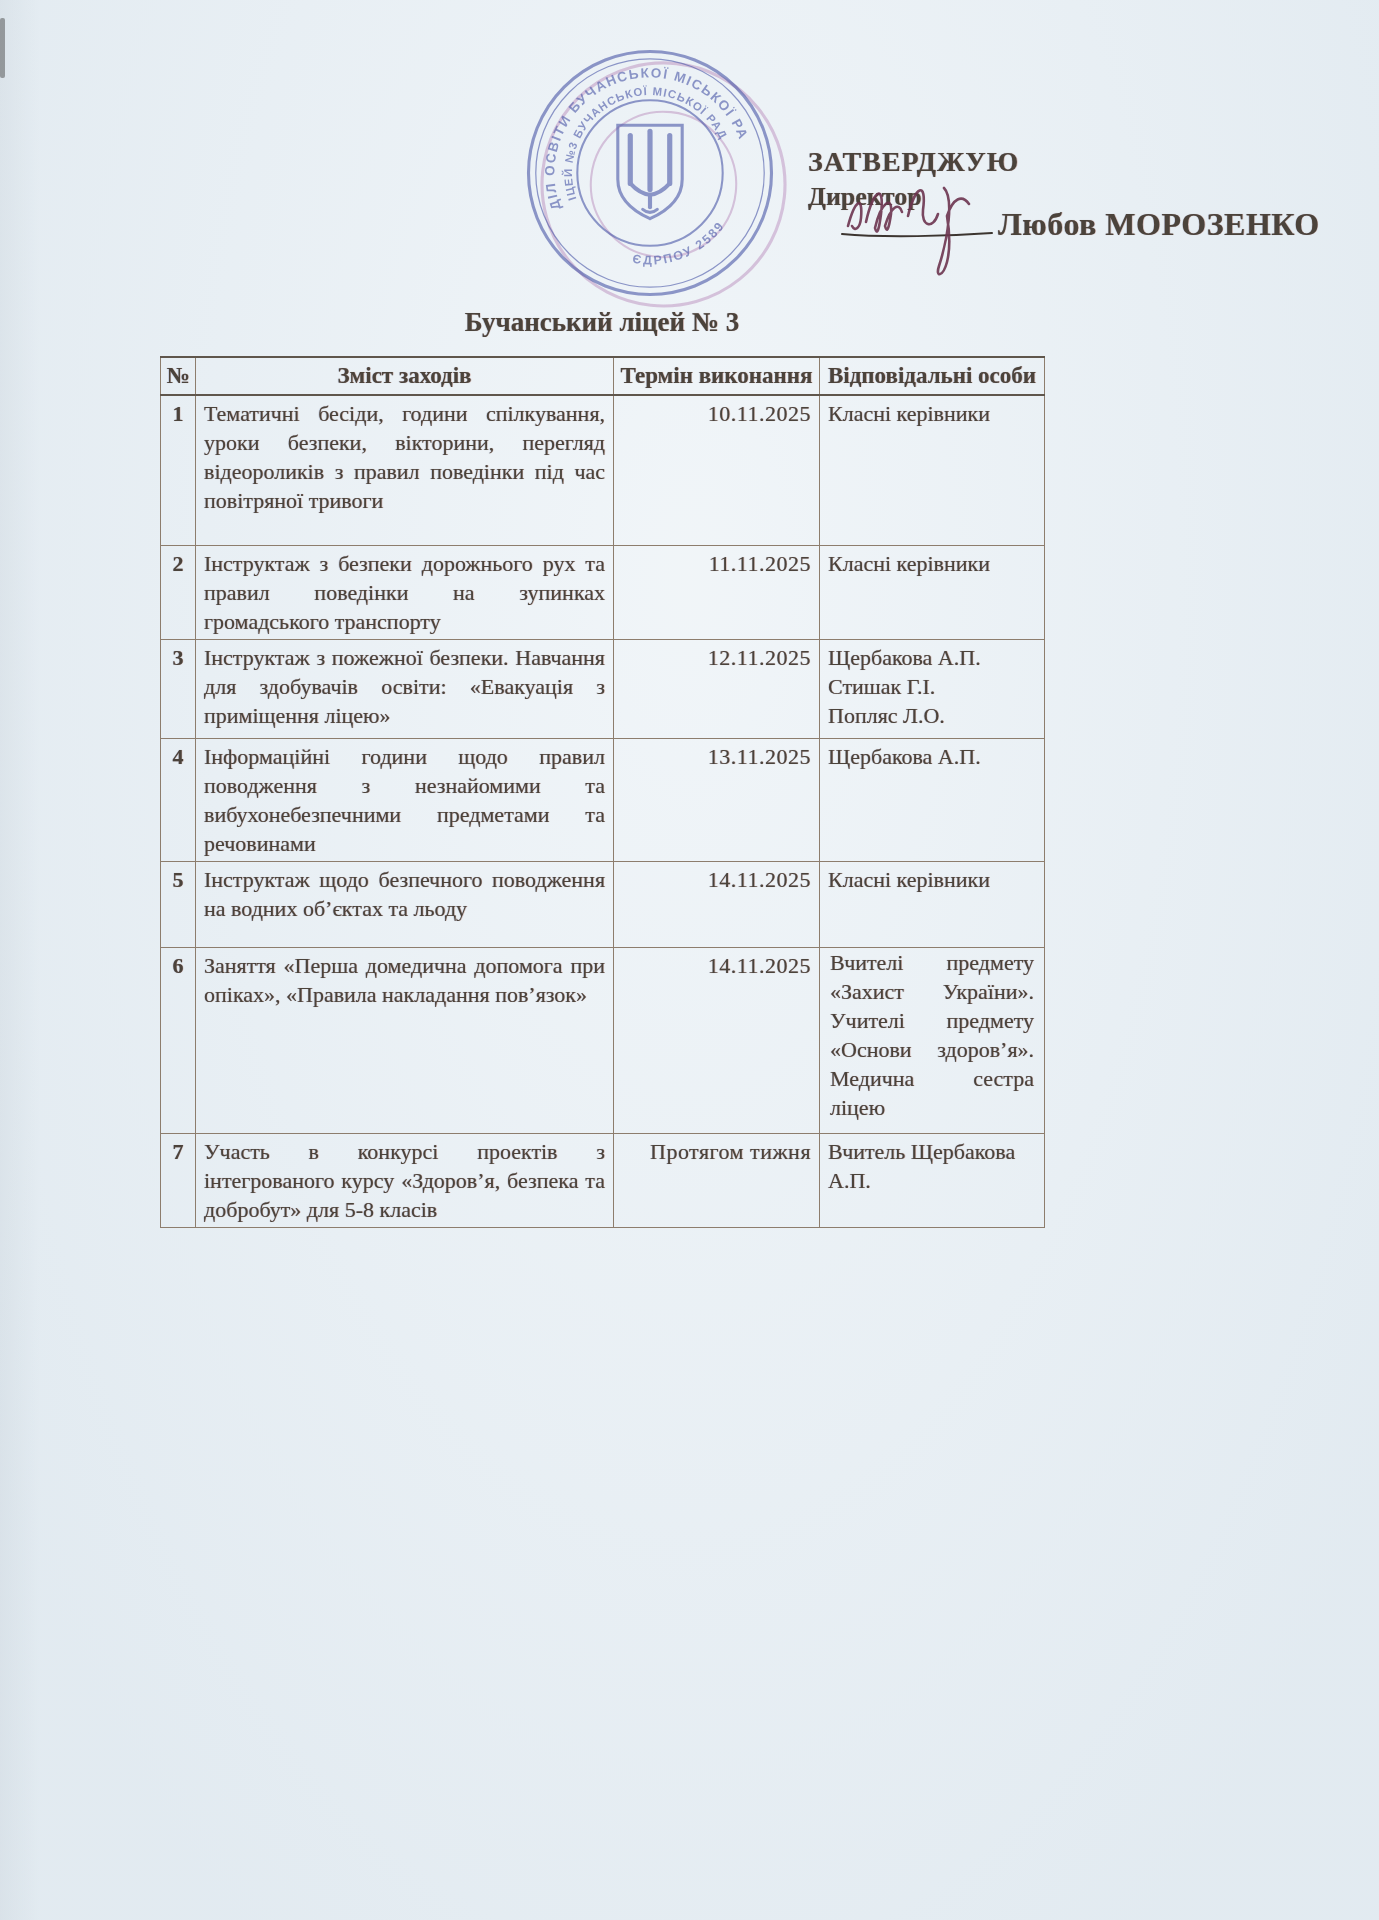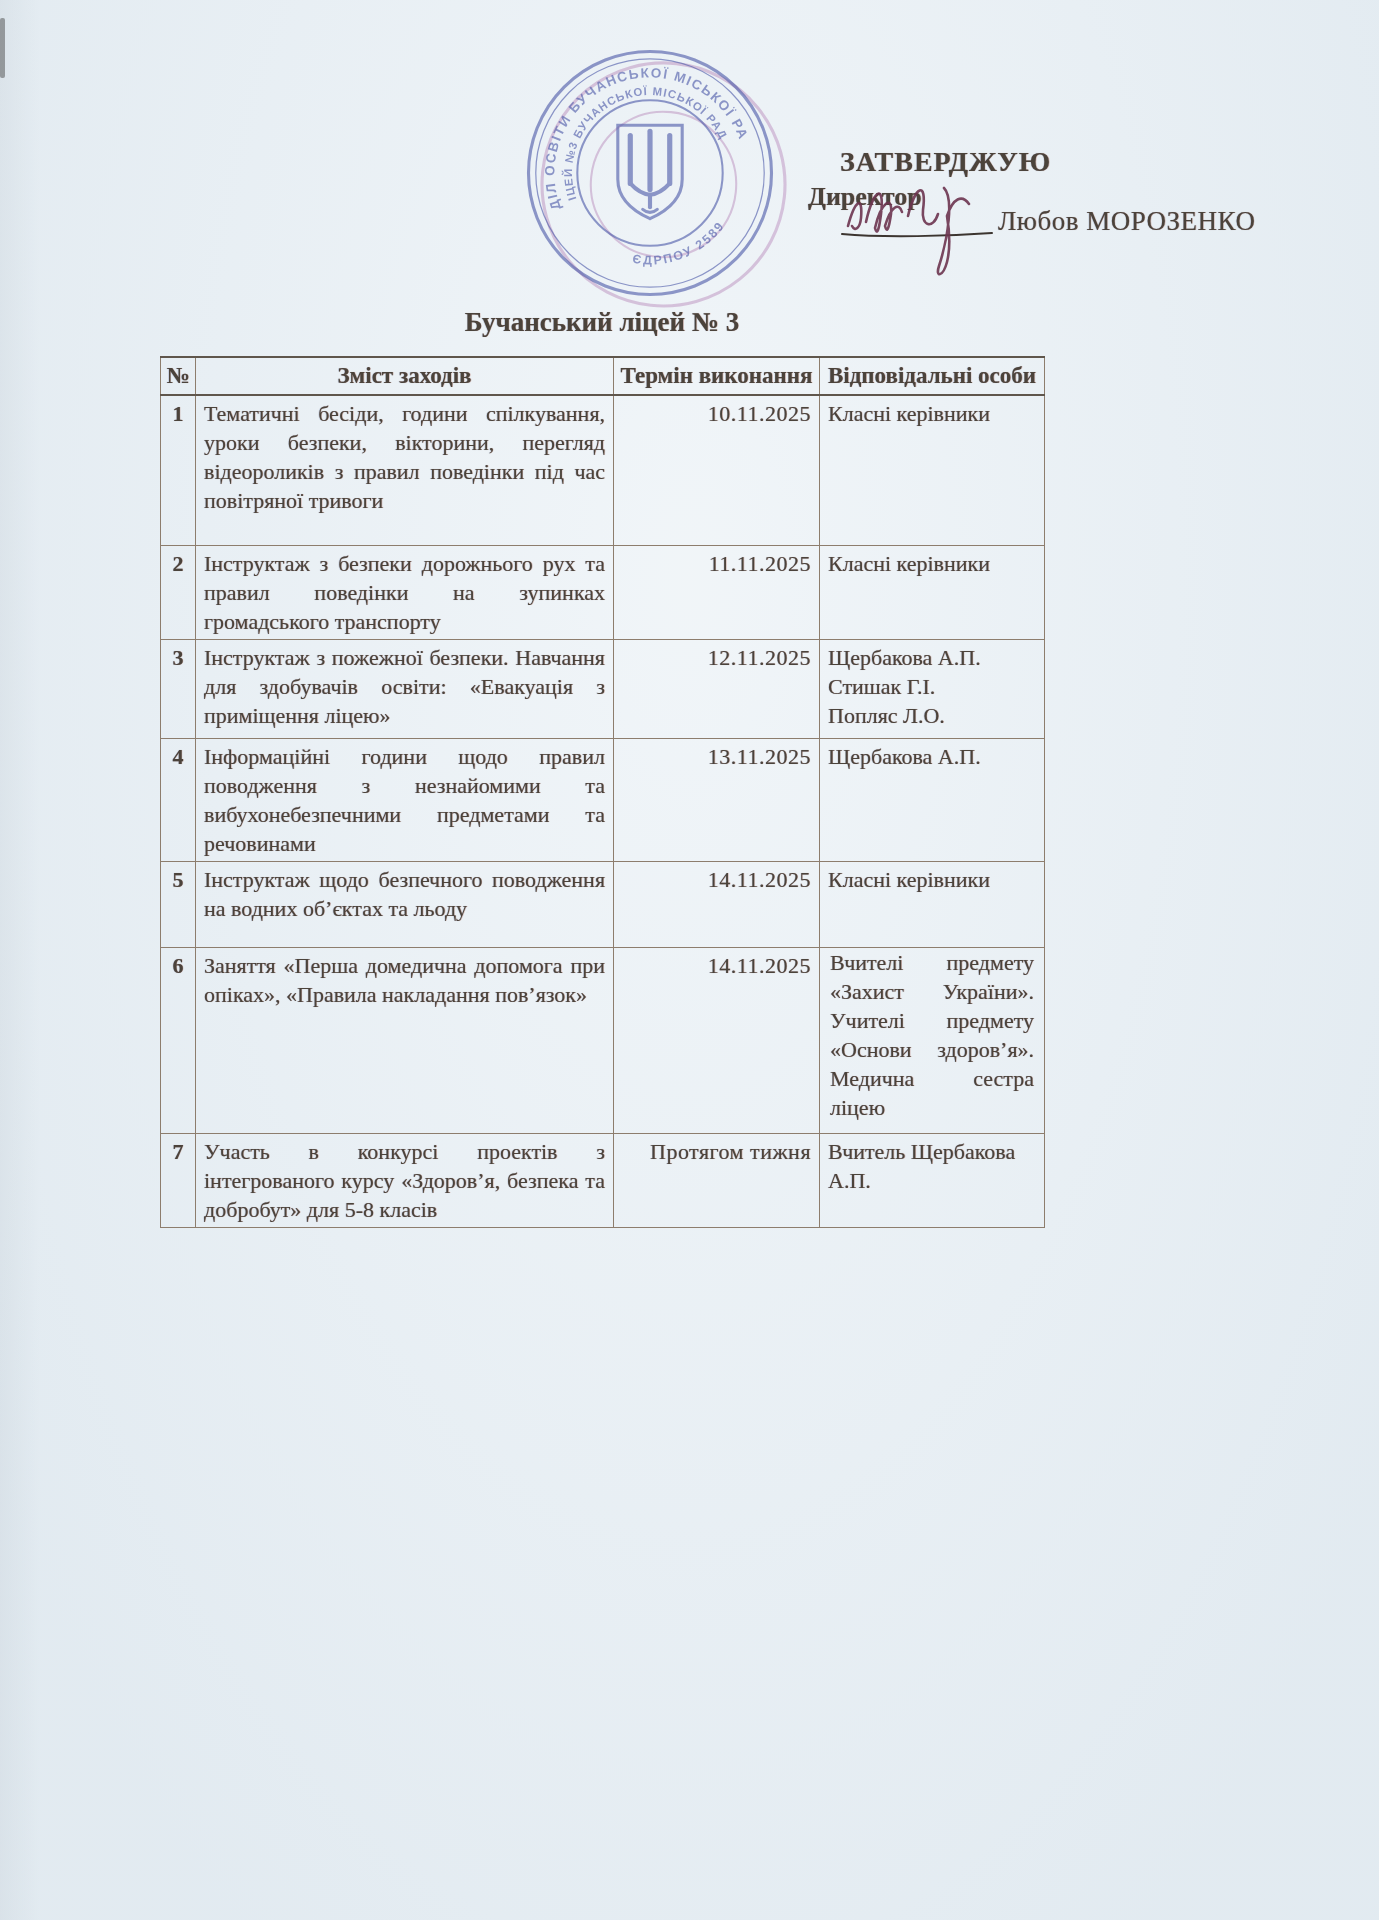--- a/index.html
+++ b/index.html
@@ -21,24 +21,24 @@
     position:absolute;left:0;top:18px;width:5px;height:60px;
     background:rgba(60,60,60,.45);border-radius:2px;
   }
   .scan-text{
     text-shadow:.6px 0 0 rgba(165,70,45,.28), -.6px 0 0 rgba(70,90,160,.22), 0 0 1px rgba(90,70,50,.25);
   }
 
   
   .stamp-wrap{position:absolute;left:500px;top:38px;width:300px;height:270px;}
   .stamp-wrap svg{width:100%;height:100%;}
-  .approve{position:absolute;left:808px;top:146px;font-size:28px;font-weight:bold;letter-spacing:1px;margin-left:32px;}
+  .approve{position:absolute;left:808px;top:146px;font-size:28px;font-weight:bold;letter-spacing:1px;}
   .position{position:absolute;left:808px;top:182px;font-size:26px;font-weight:bold;}
   .signature{position:absolute;left:840px;top:170px;width:170px;height:115px;}
-  .director-name{position:absolute;left:998px;top:206px;font-size:27px;font-weight:normal;letter-spacing:.5px;}
+  .director-name{position:absolute;left:998px;top:206px;font-size:32px;font-weight:bold;letter-spacing:.5px;}
 
   
   .title-block{position:absolute;left:160px;top:288px;width:884px;text-align:center;}
   .doc-title{font-size:27px;font-weight:bold;line-height:32px;}
   .doc-subtitle{font-size:27px;font-weight:bold;line-height:32px;margin-top:18px;}
 
   
   table.plan{
     position:absolute;left:160px;top:356px;width:884px;
     border-collapse:collapse;table-layout:fixed;

